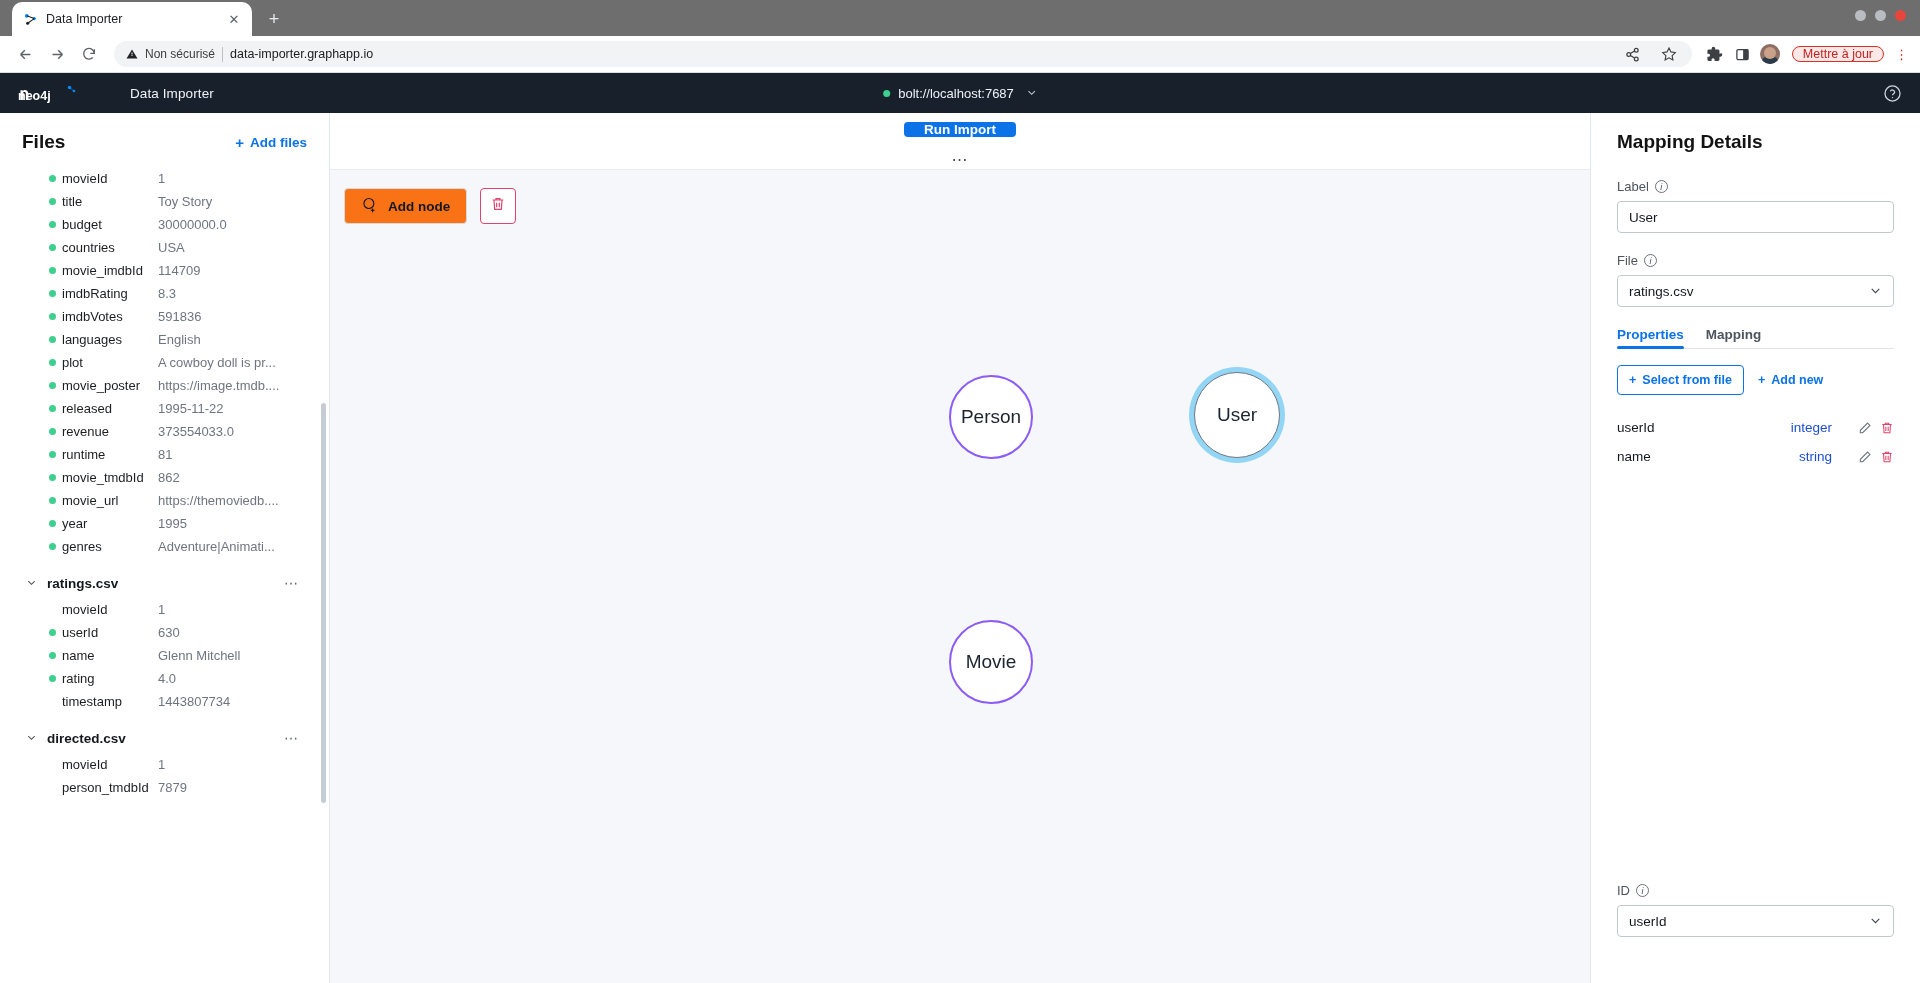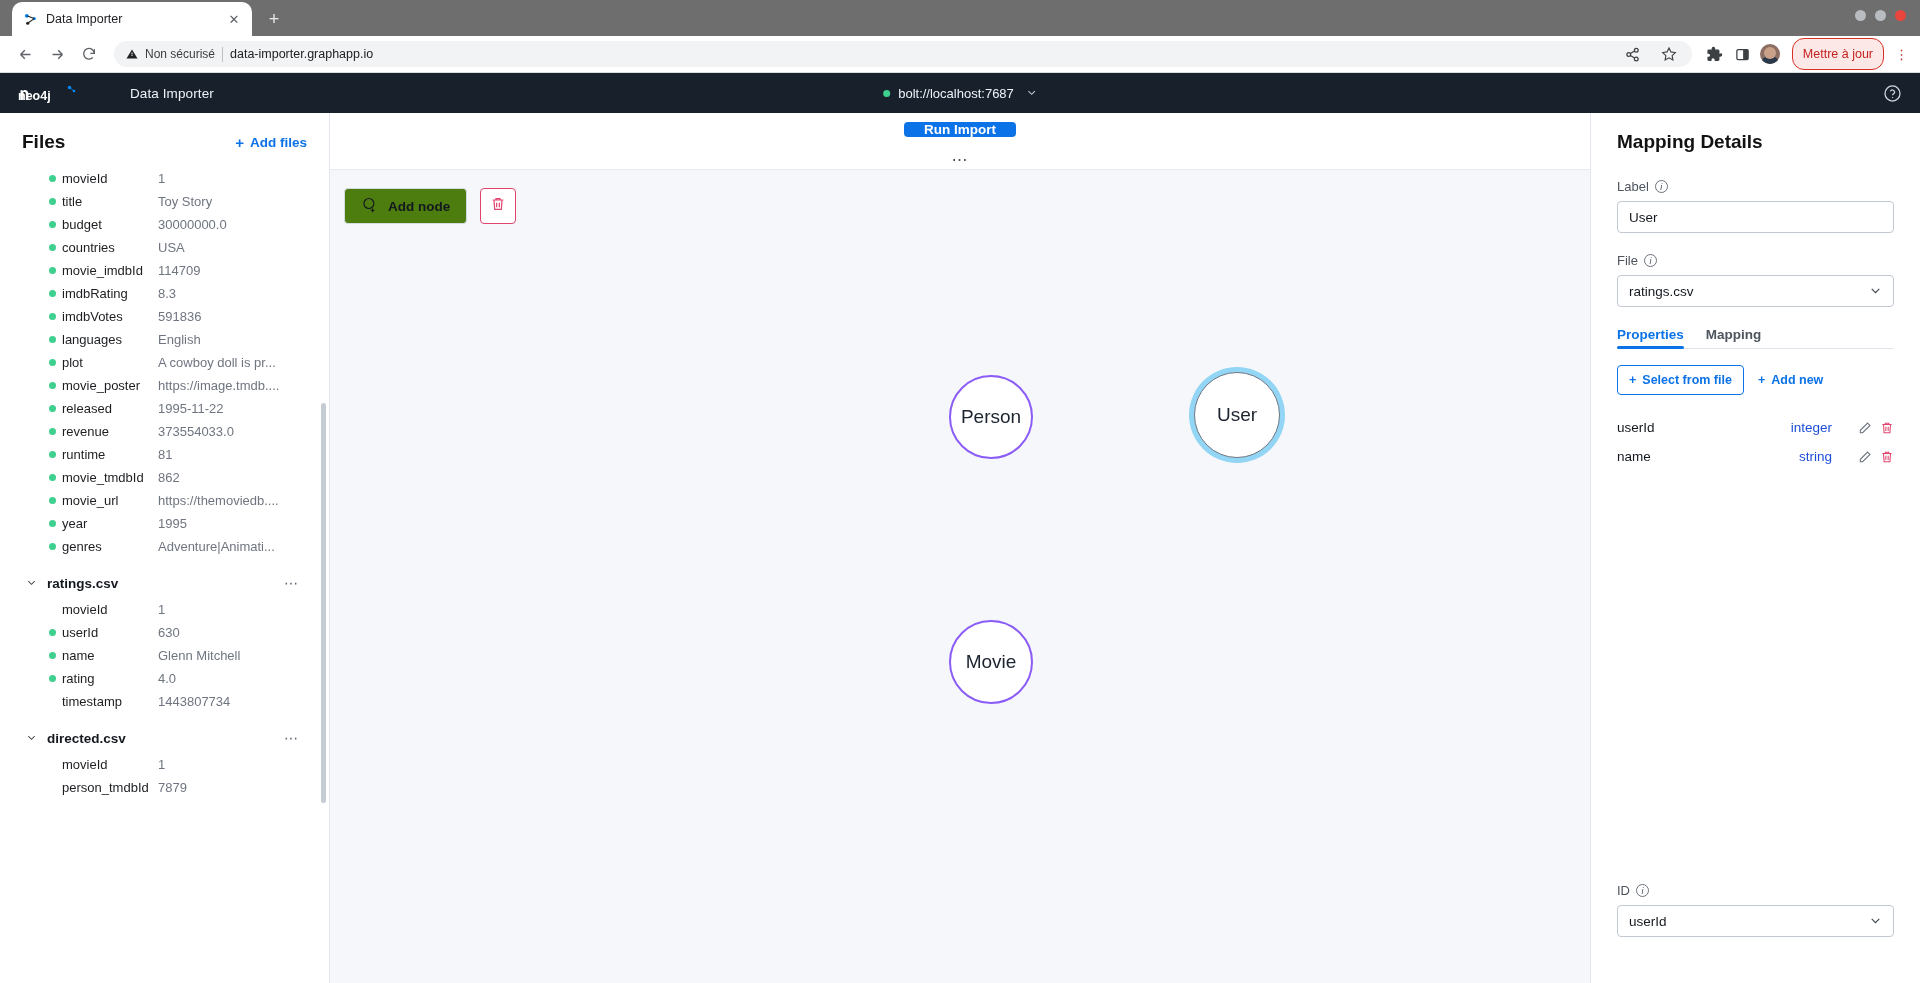--- a/index.html
+++ b/index.html
@@ -73,21 +73,21 @@
   }
   .avatar-img::after {
     content: ''; position: absolute; left: 4px; top: 3px;
     width: 12px; height: 12px; border-radius: 50%; background: #c9a188;
   }
   .avatar-img::before {
     content: ''; position: absolute; left: 1px; bottom: 0;
     width: 18px; height: 8px; border-radius: 9px 9px 0 0; background: #2a3a4a;
   }
   .update-pill {
-    height: 32px; border: 1px solid #d93025; border-radius: 12px;
+    height: 16px; border: 1px solid #d93025; border-radius: 12px;
     background: #fce8e6; color: #c5221f; font-size: 12.5px;
     display: flex; align-items: center; padding: 0 10px;
     white-space: nowrap; cursor: pointer; margin-left: 6px;
   }
   .kebab { color: #c5221f; font-size: 13px; margin-left: 5px; letter-spacing: 0; }
 
   
   .app-header {
     height: 40px; background: #18212b; display: flex; align-items: center;
     padding: 0 18px; position: relative;
@@ -178,21 +178,21 @@
   }
   .more-dots { color: #444c57; font-size: 16px; letter-spacing: 1px; cursor: pointer; padding: 0 4px; }
   .canvas {
     flex: 1; background: #f5f7fa; position: relative; overflow: hidden;
   }
   .canvas-tools {
     position: absolute; left: 14px; top: 18px;
     display: flex; align-items: center; gap: 13px;
   }
   .add-node-btn {
-    height: 36px; background: #4d7c0f; border: 1px solid #d6dbe3; border-radius: 4px;
+    height: 36px; background: #f97316; border: 1px solid #d6dbe3; border-radius: 4px;
     display: flex; align-items: center; gap: 9px; padding: 0 16px;
     font-size: 13.5px; font-weight: bold; color: #14181f; cursor: pointer;
   }
   .trash-btn {
     width: 36px; height: 36px; border: 1px solid #e0446d; border-radius: 4px;
     background: #fff; display: flex; align-items: center; justify-content: center;
     cursor: pointer;
   }
   .node {
     position: absolute; border-radius: 50%; background: #fff;

